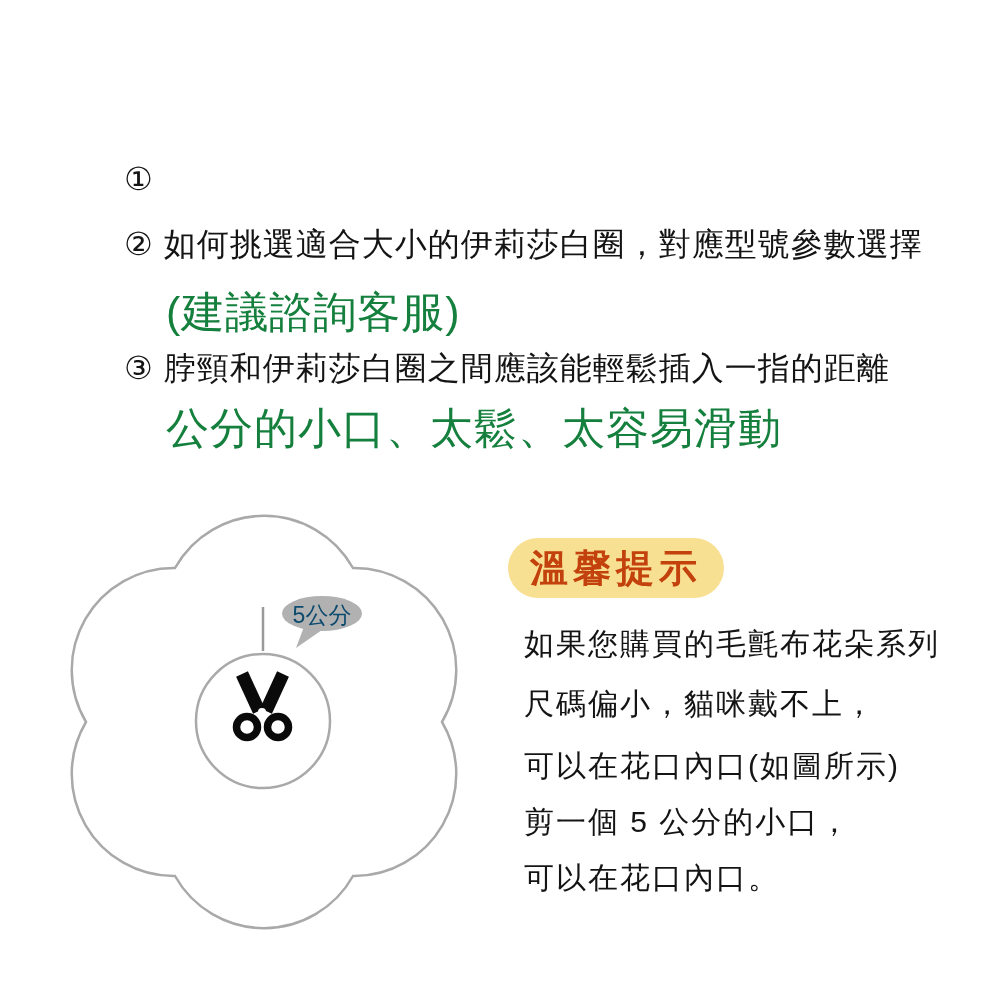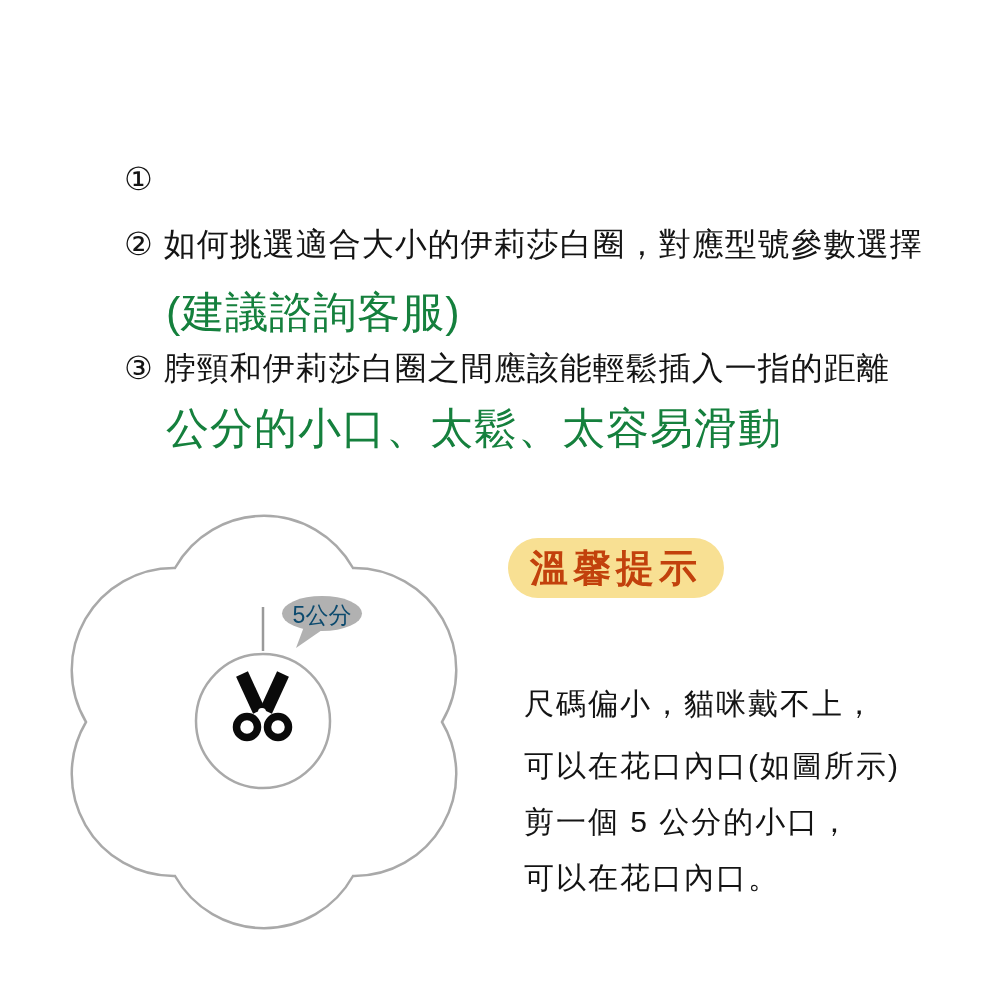--- a/index.html
+++ b/index.html
@@ -97,18 +97,19 @@
   </svg>
 
   <div class="bubble">
     <span>5公分</span>
   </div>
 
   <div class="tips-pill">
     <span>溫馨提示</span>
   </div>
 
+  <div class="tips-line t0">如果您購買的毛氈布花朵系列</div>
   <div class="tips-line t1">尺碼偏小，貓咪戴不上，</div>
   <div class="tips-line t2">可以在花口內口(如圖所示)</div>
   <div class="tips-line t3">剪一個 5 公分的小口，</div>
   <div class="tips-line t4">可以在花口內口。</div>
 
 </div>
 
 </body></html>

